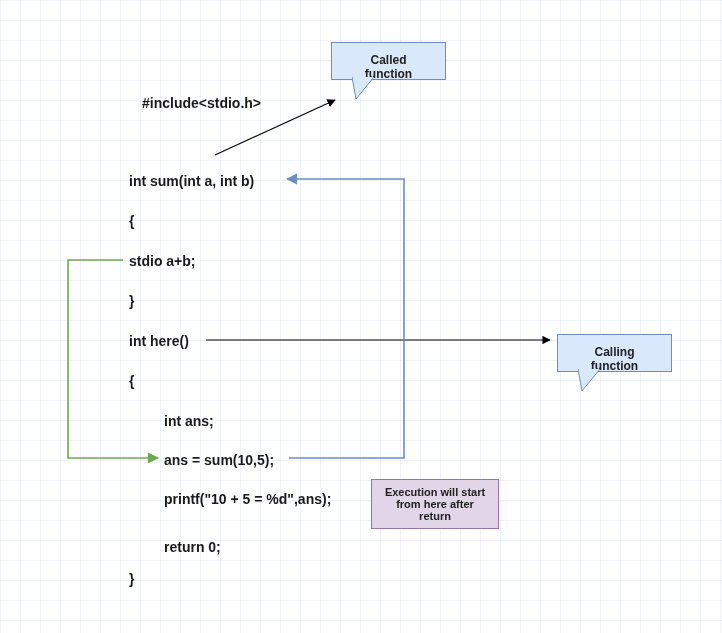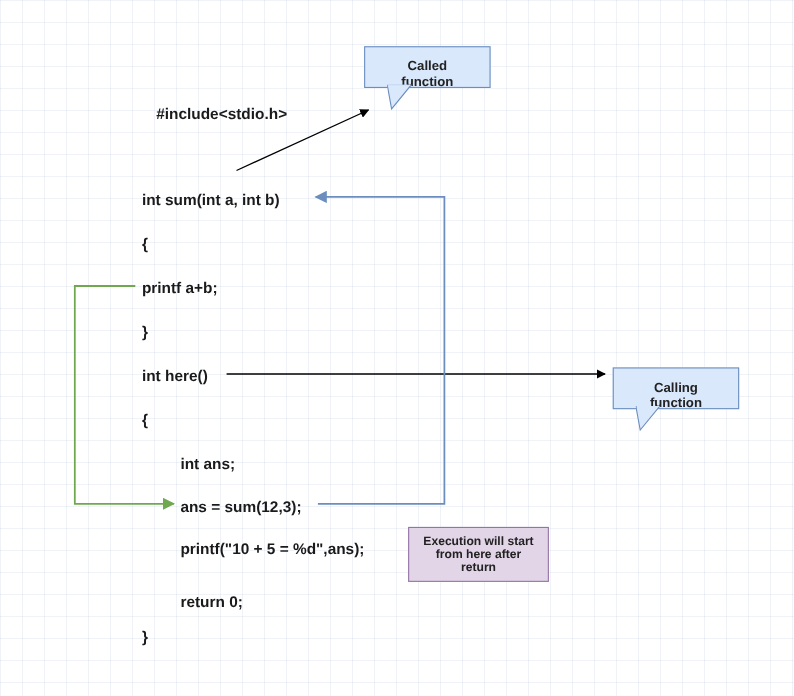--- a/index.html
+++ b/index.html
@@ -50,26 +50,26 @@
     width:722px; height:633px;
     pointer-events:none;
   }
 </style>
 </head>
 <body>
 
 <div class="code" style="left:142px; top:95px;">#include&lt;stdio.h&gt;</div>
 <div class="code" style="left:129px; top:173px;">int sum(int a, int b)</div>
 <div class="code" style="left:129px; top:213px;">{</div>
-<div class="code" style="left:129px; top:253px;">printf a+b;</div>
+<div class="code" style="left:129px; top:253px;">stdio a+b;</div>
 <div class="code" style="left:129px; top:293px;">}</div>
 <div class="code" style="left:129px; top:333px;">int here()</div>
 <div class="code" style="left:129px; top:373px;">{</div>
 <div class="code" style="left:164px; top:413px;">int ans;</div>
-<div class="code" style="left:164px; top:452px;">ans = sum(12,3);</div>
+<div class="code" style="left:164px; top:452px;">ans = sum(10,5);</div>
 <div class="code" style="left:164px; top:491px;">printf("10 + 5 = %d",ans);</div>
 <div class="code" style="left:164px; top:539px;">return 0;</div>
 <div class="code" style="left:129px; top:571px;">}</div>
 
 <div class="callout" style="left:331px; top:42px; width:115px; height:38px;">
   <span>Called function</span>
   <svg class="tail" style="position:absolute; left:20px; bottom:-22px; width:30px; height:24px;">
     <polygon points="0,0 22,0 4,22" fill="#dae8fc" stroke="#6c8ebf" stroke-width="1"></polygon>
     <line x1="1" y1="0" x2="21" y2="0" stroke="#dae8fc" stroke-width="2"></line>
   </svg>

